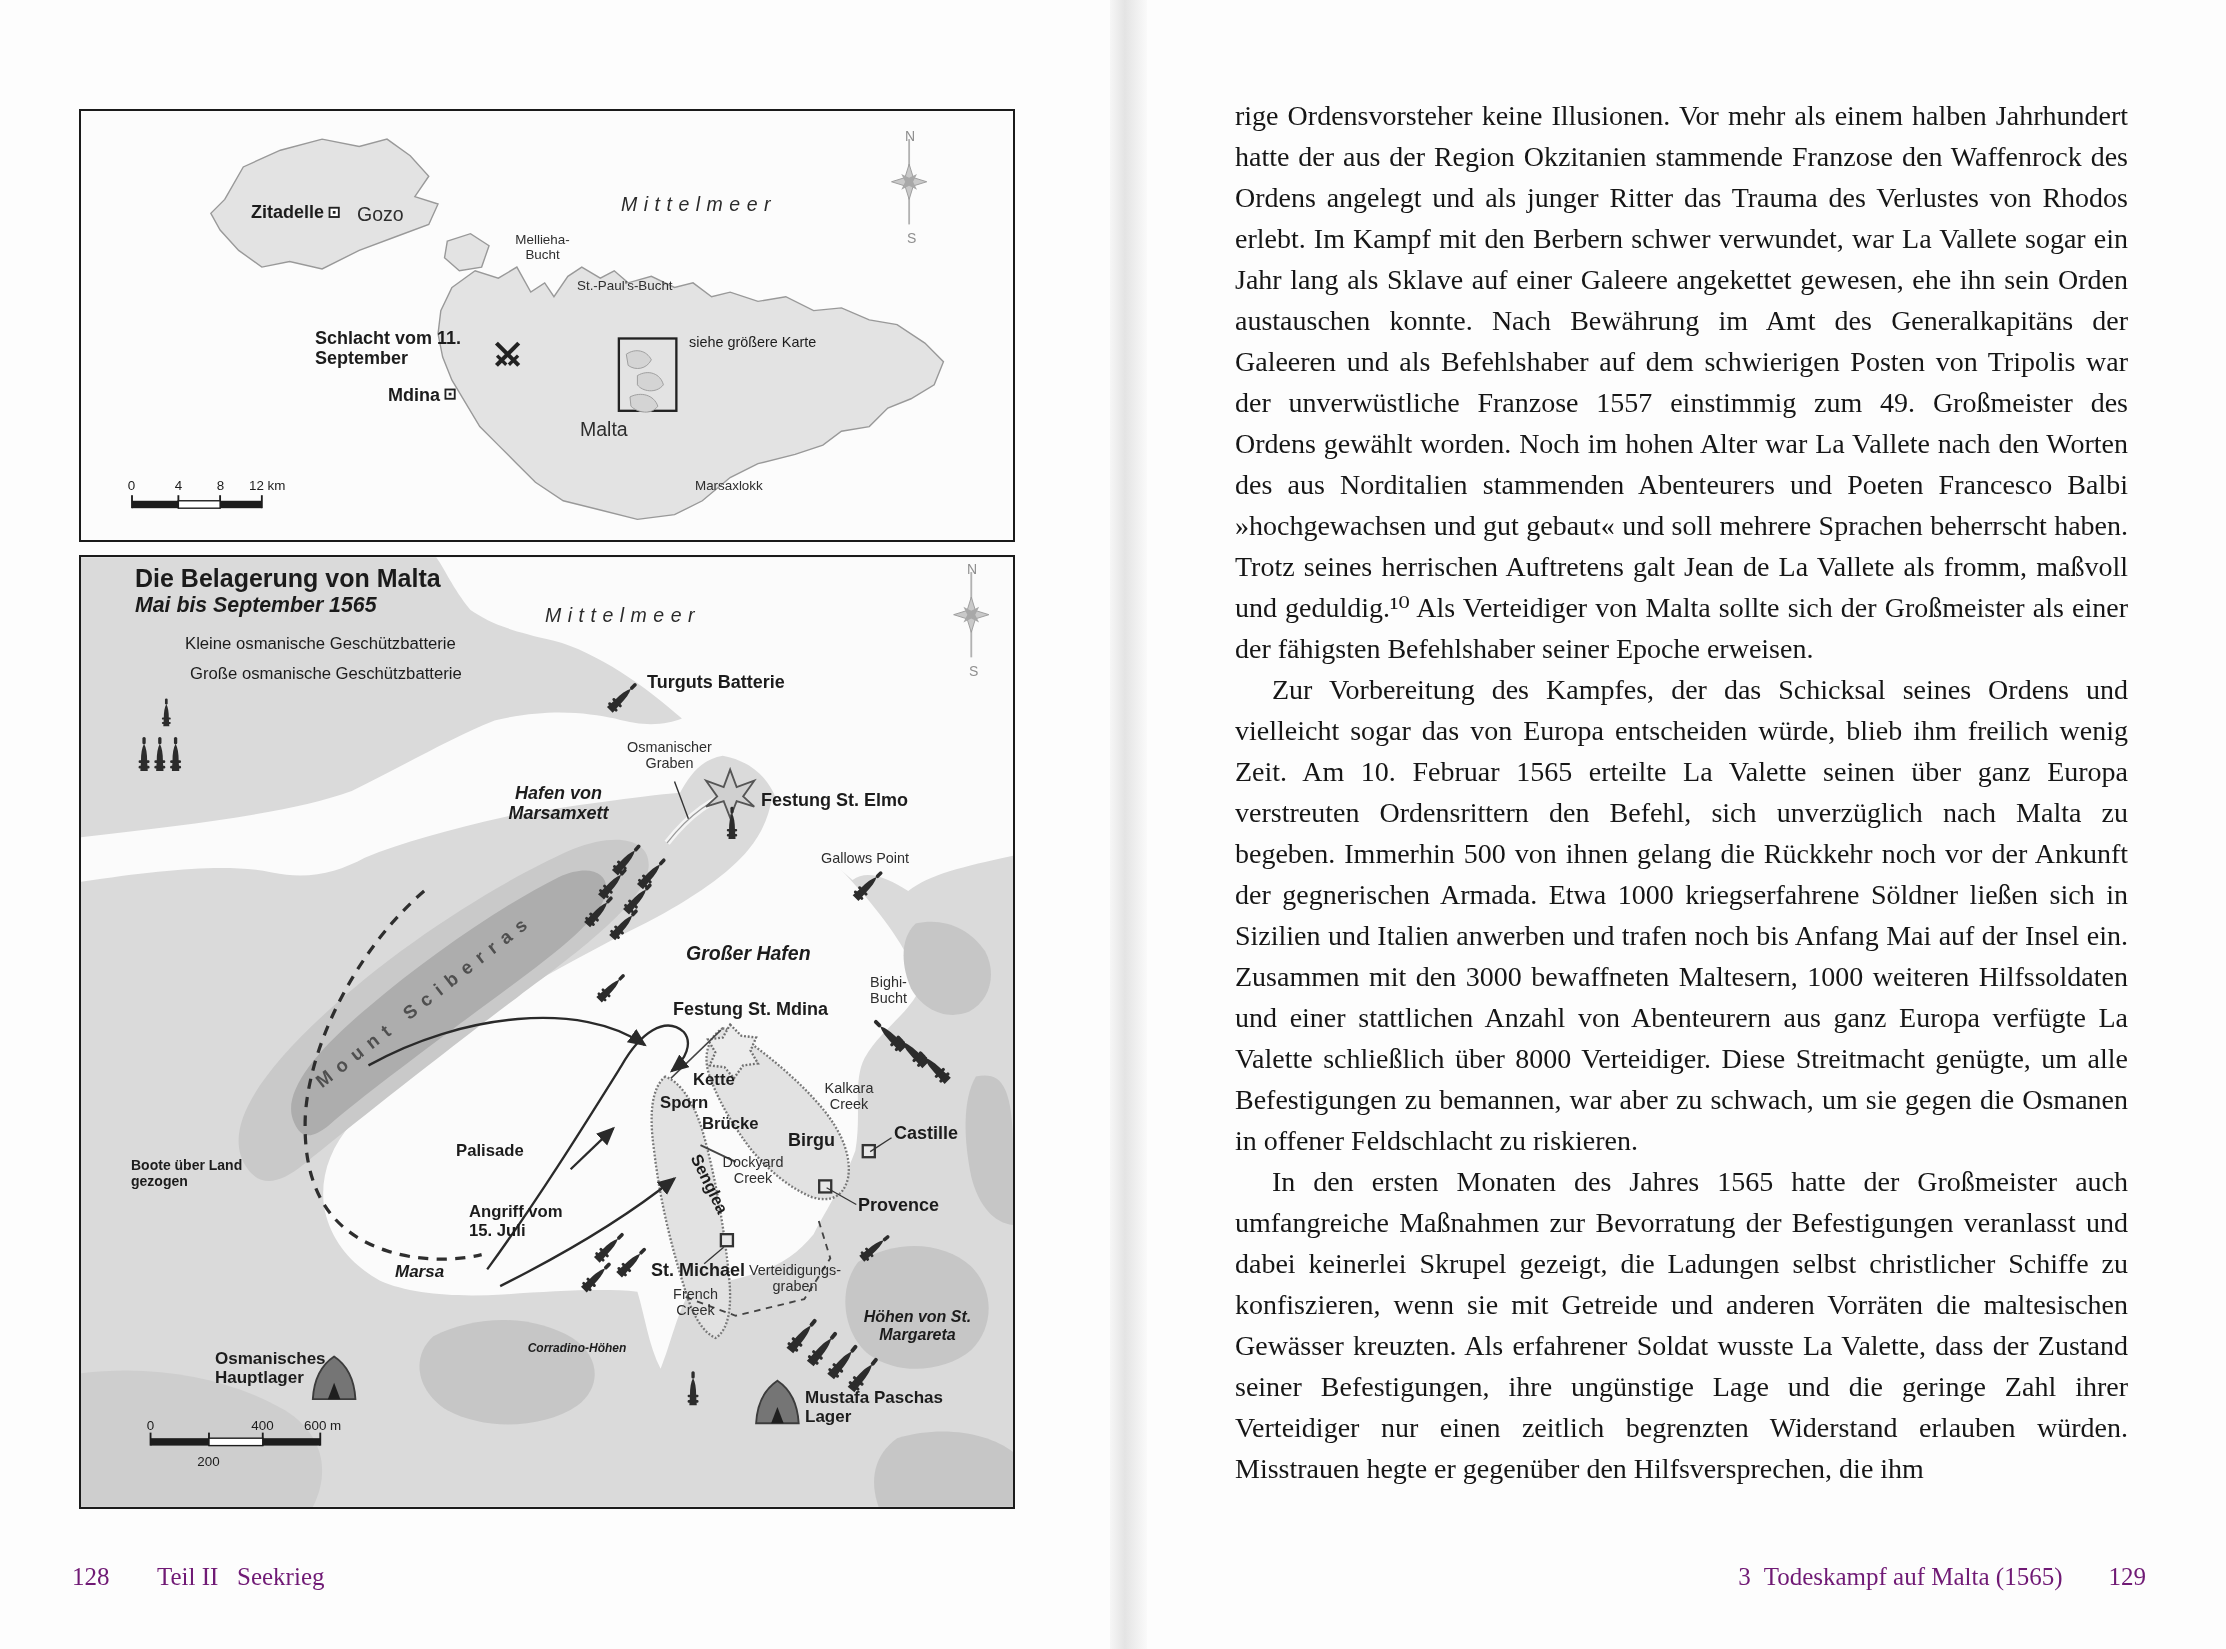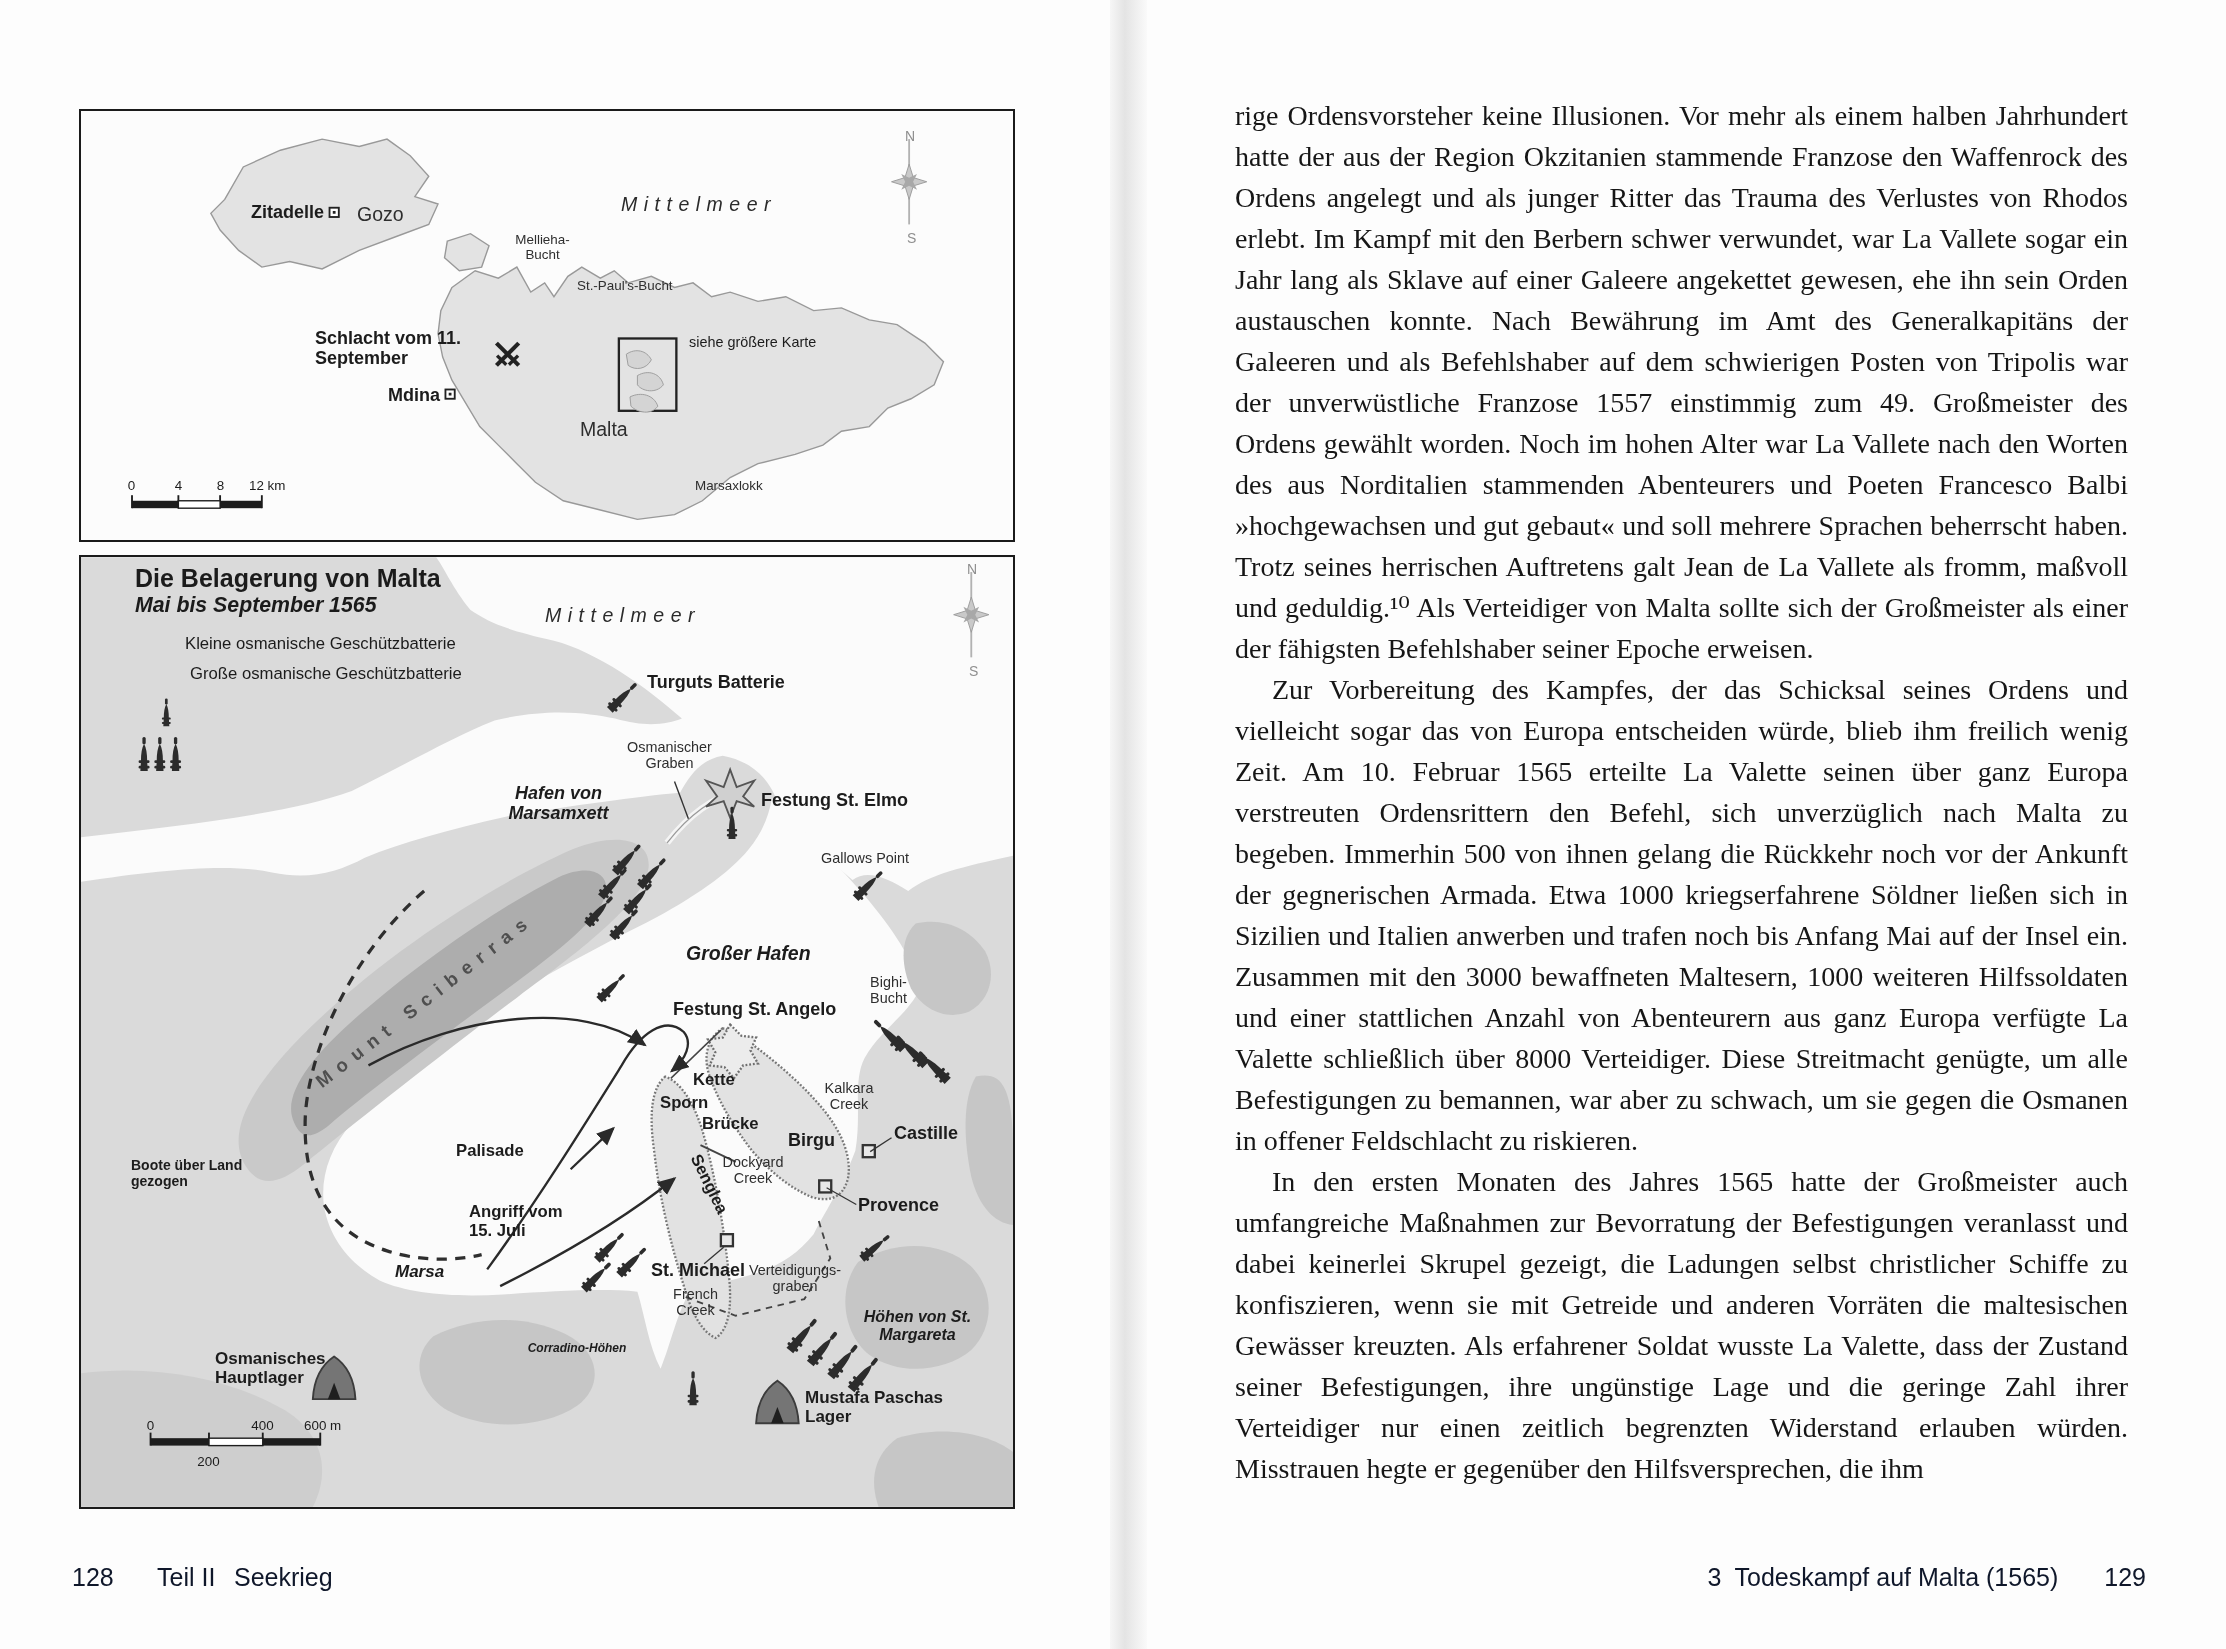--- a/index.html
+++ b/index.html
@@ -26,22 +26,22 @@
   .mapsub{font-size:21.3px;font-weight:bold;font-style:italic;color:#1b1b1b;}
   .compassletter{position:absolute;color:#8f8f8f;font-size:14px;}
   .ridge{color:#4f4f4f;font-weight:bold;letter-spacing:8.3px;font-size:18.6px;}
 
   .body-text{position:absolute;left:88px;top:95px;width:893px;
     font-family:"Liberation Serif","DejaVu Serif",serif;font-size:28px;line-height:41px;
     text-align:justify;color:#161616;}
   .body-text p{margin:0;}
   .body-text p.ind{text-indent:37px;}
 
-  .footer{position:absolute;font-family:Liberation Sans, sans-serif;
-    font-size:25px;color:#0f172a;display:flex;align-items:flex-start;}
+  .footer{position:absolute;font-family:Liberation Serif, serif;
+    font-size:25px;color:#701a75;display:flex;align-items:flex-start;}
   #footer-left{left:72px;top:1563px;gap:0;}
   #footer-left .pgnum{width:85px;}
   #footer-left .part{margin-right:18.6px;}
   #footer-right{right:80px;top:1563px;}
   #footer-right .chnum{margin-right:13px;}
   #footer-right .pgnum{margin-left:46px;}
 </style>
 </head>
 <body>
 
@@ -246,21 +246,21 @@
     <div class="ml md" style="left:109px;top:108px;">Große osmanische Geschützbatterie</div>
 
     <div class="ml xl sea" style="left:464px;top:48px;">Mittelmeer</div>
     <div class="ml lg b" style="left:566px;top:115px;">Turguts Batterie</div>
     <div class="ml sm i ctr wrap" style="left:534px;top:182px;width:109px;">Osmanischer Graben</div>
     <div class="ml lg bi ctr wrap" style="left:395px;top:226px;width:165px;">Hafen von Marsamxett</div>
     <div class="ml lg b" style="left:680px;top:233px;">Festung St. Elmo</div>
     <div class="ml sm i" style="left:740px;top:293px;">Gallows Point</div>
     <div class="ml ridge ctr" style="left:209px;top:434px;width:269px;transform:rotate(-38deg);">Mount Sciberras</div>
     <div class="ml xl bi" style="left:605px;top:386px;">Großer Hafen</div>
-    <div class="ml lg b" style="left:592px;top:442px;">Festung St. Angelo</div>
+    <div class="ml lg b" style="left:592px;top:442px;">Festung St. Mdina</div>
     <div class="ml sm i ctr wrap" style="left:777px;top:417px;width:61px;">Bighi-Bucht</div>
     <div class="ml md b" style="left:612px;top:514px;">Kette</div>
     <div class="ml md b" style="left:579px;top:537px;">Sporn</div>
     <div class="ml md b" style="left:621px;top:558px;">Brücke</div>
     <div class="ml md b" style="left:375px;top:585px;">Palisade</div>
     <div class="ml lg b" style="left:707px;top:573px;">Birgu</div>
     <div class="ml sm i ctr wrap" style="left:729px;top:523px;width:78px;">Kalkara Creek</div>
     <div class="ml lg b" style="left:813px;top:566px;">Castille</div>
     <div class="ml md b ctr" style="left:583px;top:618px;width:89px;transform:rotate(64deg);">Senglea</div>
     <div class="ml sm i ctr wrap" style="left:634px;top:597px;width:76px;">Dockyard Creek</div>

